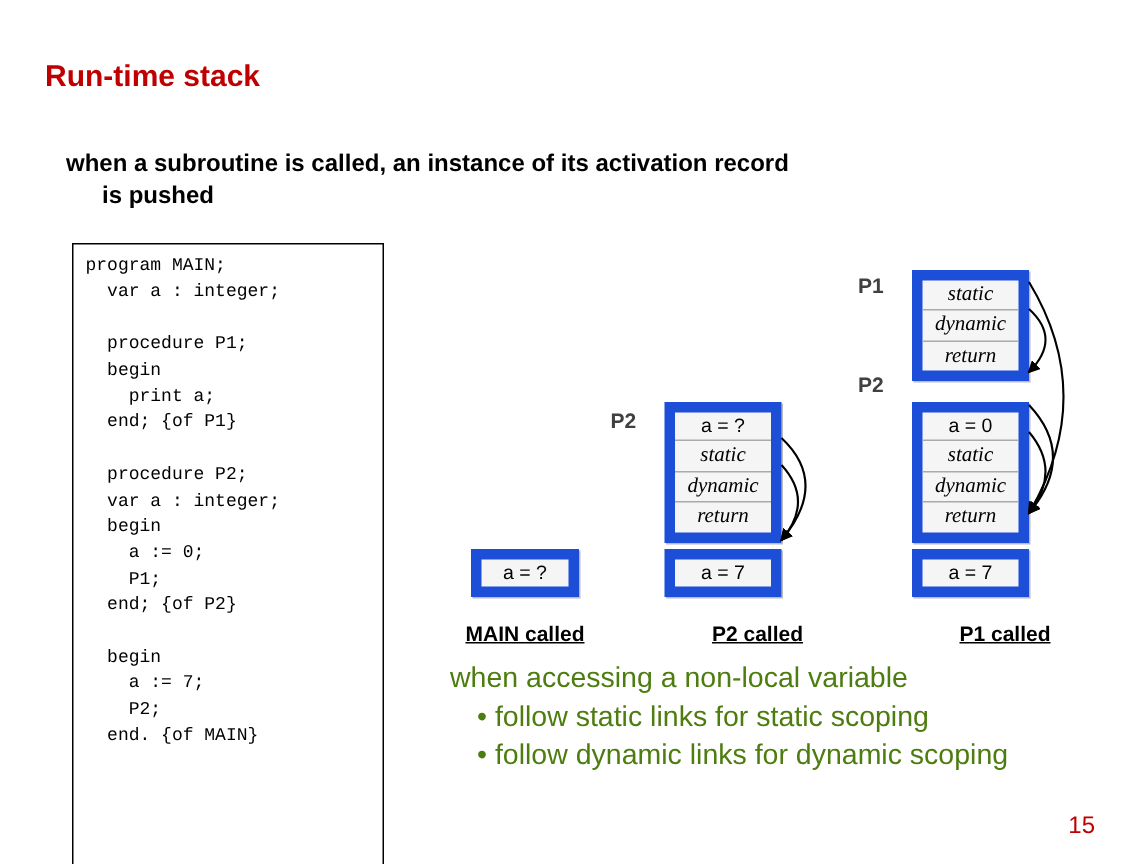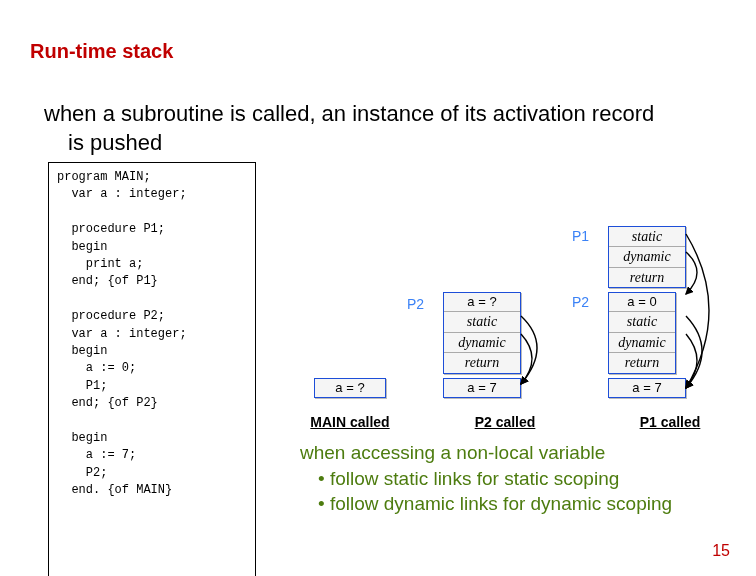--- a/index.html
+++ b/index.html
@@ -17,23 +17,24 @@
     top: 40px;
     font-size: 20px;
     font-weight: bold;
     color: #c00000;
   }
   .intro {
     position: absolute;
     left: 44px;
     top: 100px;
     width: 660px;
-    font-size: 22px;
+    font-size: 16px;
     color: #000;
     line-height: 1.3;
+    font-weight: bold;
   }
   .intro .line2 { padding-left: 24px; }
   .codebox {
     position: absolute;
     left: 48px;
     top: 162px;
     width: 208px;
     height: 445px;
     border: 1px solid #000;
     padding: 6px 8px;
@@ -51,21 +52,21 @@
     height: 260px;
   }
   .stackcol {
     position: absolute;
     bottom: 0;
   }
   .col1 { left: 10px; width: 120px; }
   .col2 { left: 155px; width: 140px; }
   .col3 { left: 320px; width: 140px; }
   .frame {
-    border: 1px solid #1d4ed8;
+    border: 7px solid #1d4ed8;
     background: #f5f5f5;
     font-family: Arial, sans-serif;
     font-size: 13px;
     color: #000;
     text-align: center;
     box-shadow: 1px 1px 0 #bbb;
     margin-bottom: 2px;
   }
   .cell {
     border-bottom: 1px solid #aaa;
@@ -74,22 +75,22 @@
     font-style: italic;
     font-family: "Times New Roman", serif;
     font-size: 14px;
   }
   .cell:last-child { border-bottom: none; }
   .cell.plain { font-style: normal; font-family: Arial, sans-serif; font-size: 13px; }
   .framelabel {
     position: absolute;
     font-family: Arial, sans-serif;
     font-size: 14px;
-    color: #3b82f6;
-    font-weight: normal;
+    color: #404040;
+    font-weight: bold;
   }
   .caption {
     text-align: center;
     font-family: Arial, sans-serif;
     font-size: 14px;
     font-weight: bold;
     margin-top: 16px;
     text-decoration: underline;
   }
   .arcsvg {
@@ -177,21 +178,21 @@
   </div>
 
   <div class="stackcol col3">
     <div class="framelabel" style="left:-28px; top:2px;">P1</div>
     <div class="framelabel" style="left:-28px; top:68px;">P2</div>
     <div class="frame" style="width:78px;margin-left:8px;">
       <div class="cell">static</div>
       <div class="cell">dynamic</div>
       <div class="cell">return</div>
     </div>
-    <div class="frame" style="width:68px;margin-left:8px;margin-top:4px;">
+    <div class="frame" style="width:78px;margin-left:8px;margin-top:14px;">
       <div class="cell plain">a = 0</div>
       <div class="cell">static</div>
       <div class="cell">dynamic</div>
       <div class="cell">return</div>
     </div>
     <div class="frame" style="width:78px;margin-left:8px;margin-top:4px;">
       <div class="cell plain">a = 7</div>
     </div>
     <div class="caption">P1 called</div>
     <svg class="arcsvg" width="160" height="200" style="left:0;top:-6px;">

